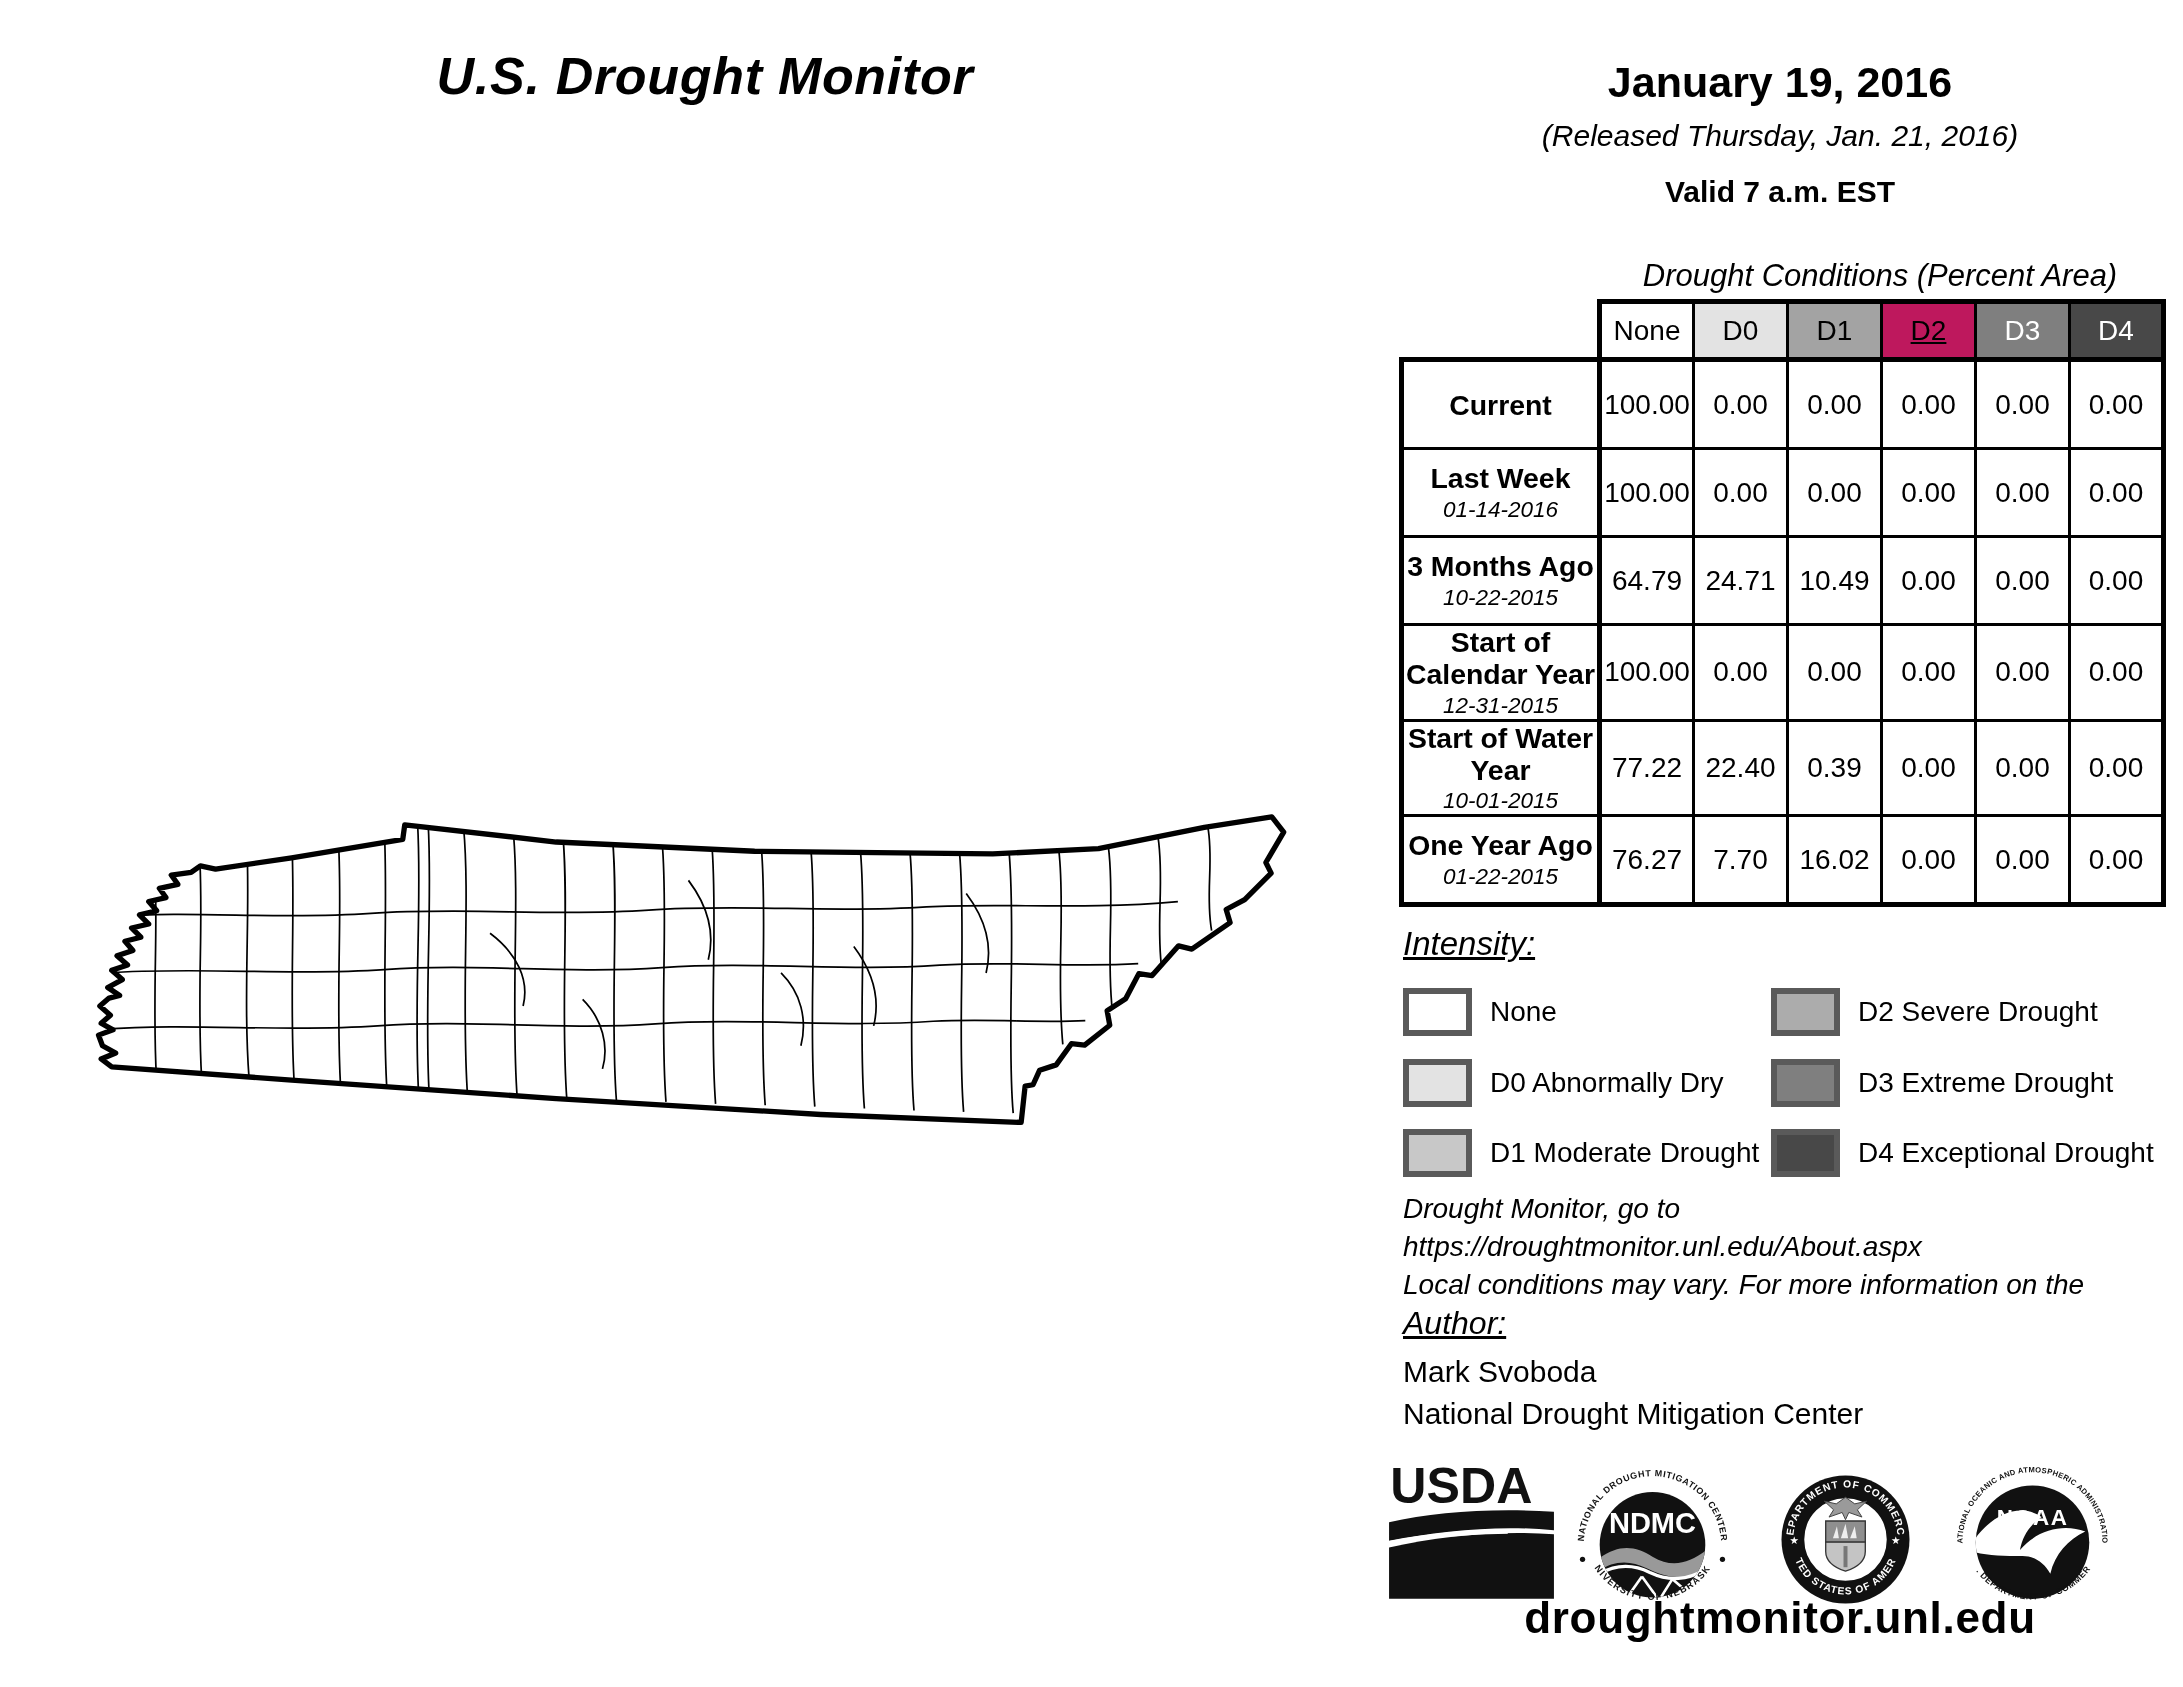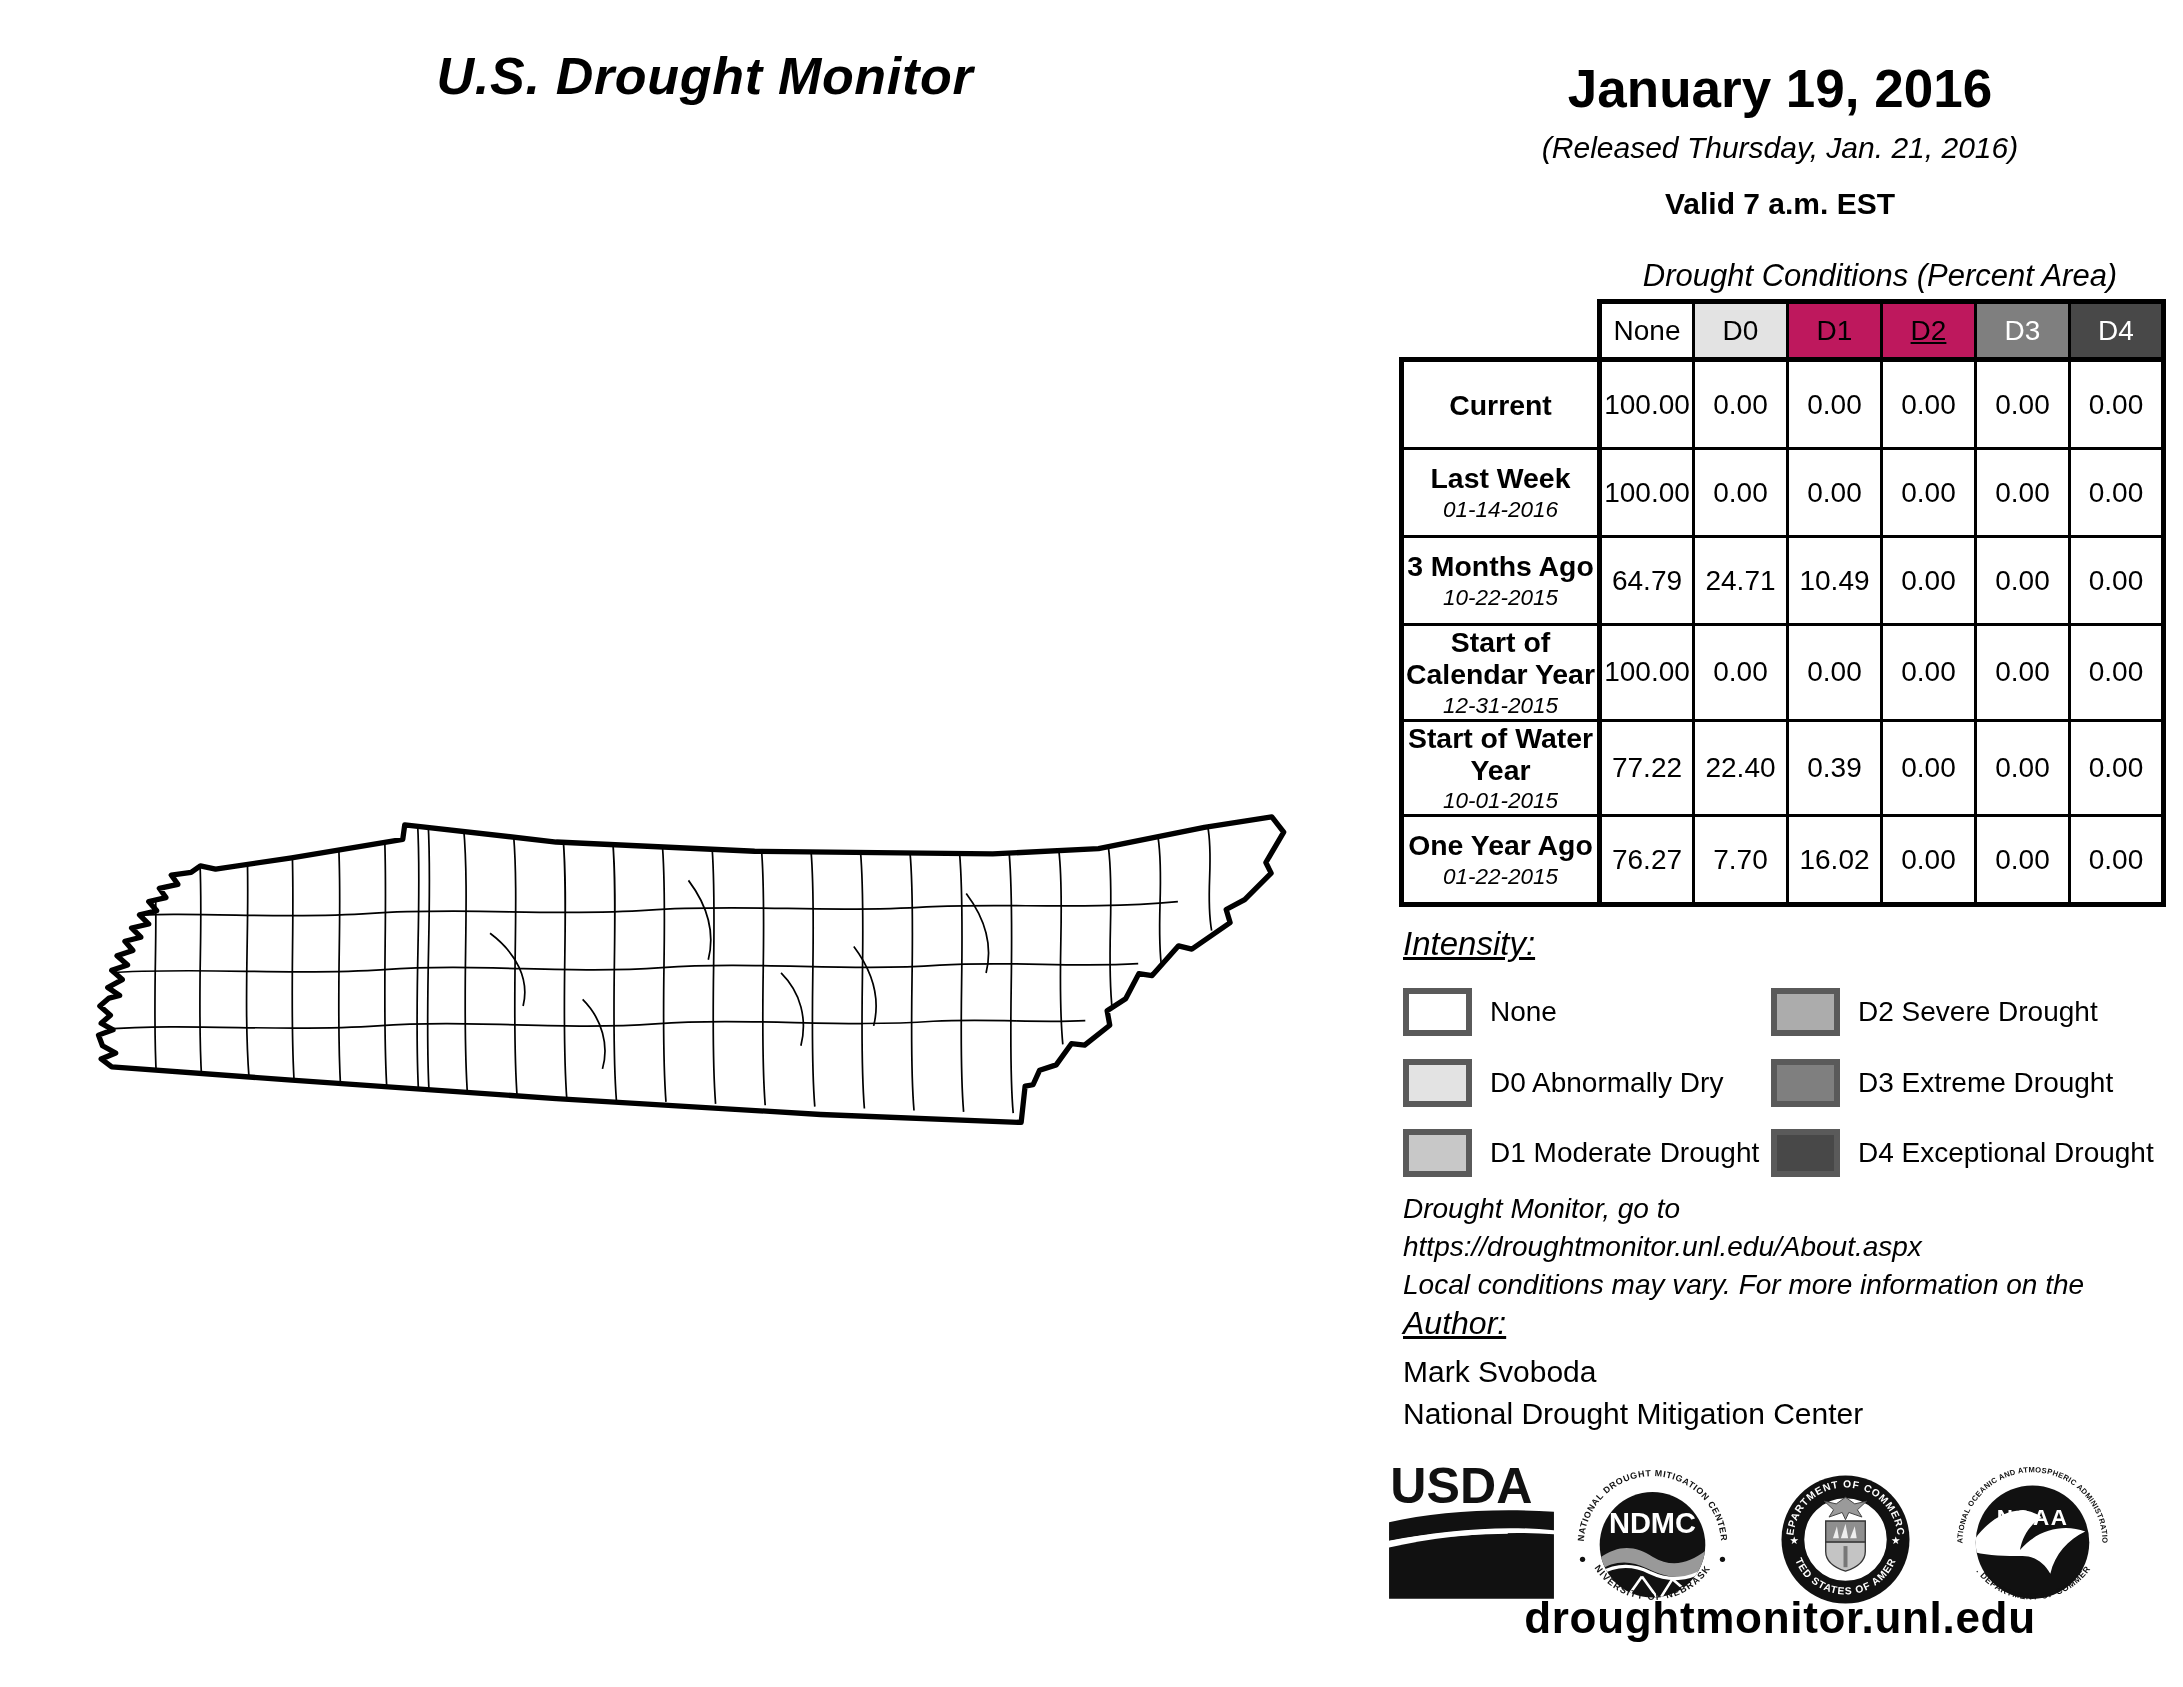--- a/index.html
+++ b/index.html
@@ -6,21 +6,21 @@
   body{width:2183px;height:1687px;position:relative;font-family:"Liberation Sans",sans-serif;color:#000;overflow:hidden;}
   .abs{position:absolute;}
 
   
   .hdr-left{left:93px;top:46px;width:1224px;text-align:center;}
   .hdr-left .t1{font-size:52px;font-weight:bold;font-style:italic;letter-spacing:0.7px;}
   .hdr-left .t2{font-size:74px;font-weight:bold;margin-top:18.5px;letter-spacing:0.7px;}
 
   
   .hdr-right{left:1399px;top:58px;width:762px;text-align:center;}
-  .hdr-right .date{font-size:53px;font-weight:bold;}
+  .hdr-right .date{font-size:43px;font-weight:bold;}
   .hdr-right .released{font-size:30px;font-weight:normal;font-style:italic;margin-top:12px;}
   .hdr-right .valid{font-size:30px;font-weight:bold;margin-top:22px;}
 
   
   .tbl-title{left:1598px;top:258px;width:564px;text-align:center;font-size:31px;font-style:italic;}
   table.dm{position:absolute;left:1399px;top:299px;border-collapse:collapse;table-layout:fixed;}
   table.dm th,table.dm td{border:3.3px solid #000;padding:0;}
   table.dm col.lab{width:198px;}
   table.dm col.dat{width:94px;}
   table.dm tr.hrow th{height:53px;font-size:28px;font-weight:normal;}
@@ -80,21 +80,21 @@
       <col class="dat">
       <col class="dat">
       <col class="dat">
       <col class="dat">
     </colgroup>
   <tbody>
       <tr class="hrow">
     <th class="corner"></th>
     <th class="ct-none" style="background-color: rgb(255, 255, 255);">None</th>
     <th class="ct-d0" style="background-color: rgb(227, 227, 227);">D0</th>
-    <th class="ct-d1" style="background-color: #be185d;">D1</th>
+    <th class="ct-d1" style="background-color: #a3a3a3;">D1</th>
     <th class="ct-d2" style="background-color: #be185d; text-decoration: underline;">D2</th>
     <th class="ct-d3" style="background-color: rgb(127, 127, 127);">D3</th>
     <th class="ct-d4" style="background-color: rgb(72, 72, 72);">D4</th>
   </tr>
   <tr class="r1">
     <th class="rlabel">
           <div class="rl-main">Current</div>
         </th>
     <td class="val">100.00</td>
     <td class="val">0.00</td>

